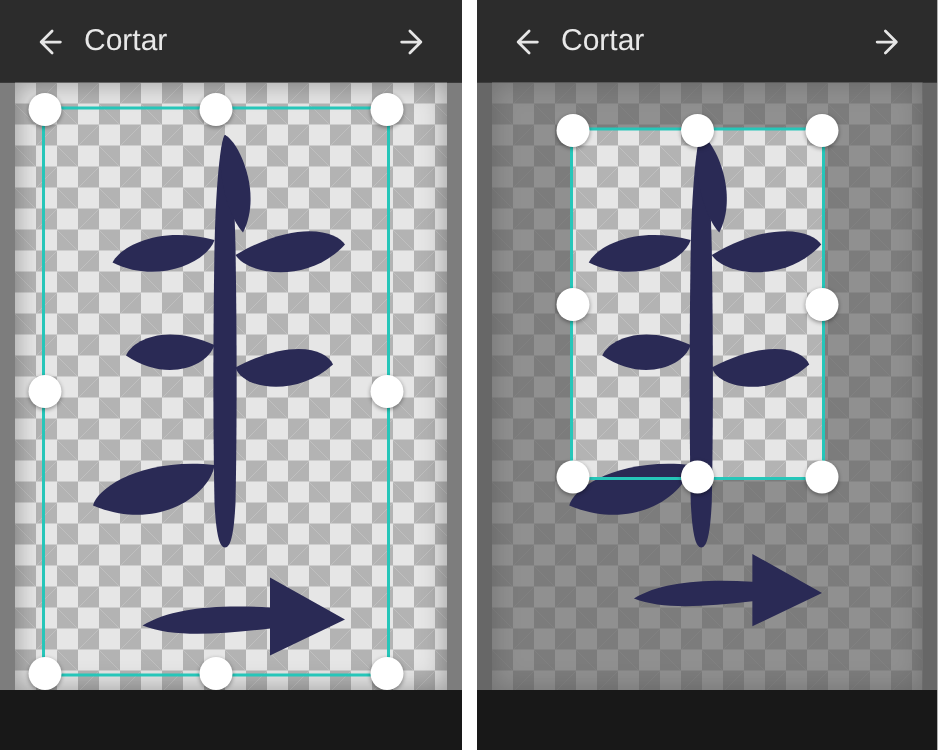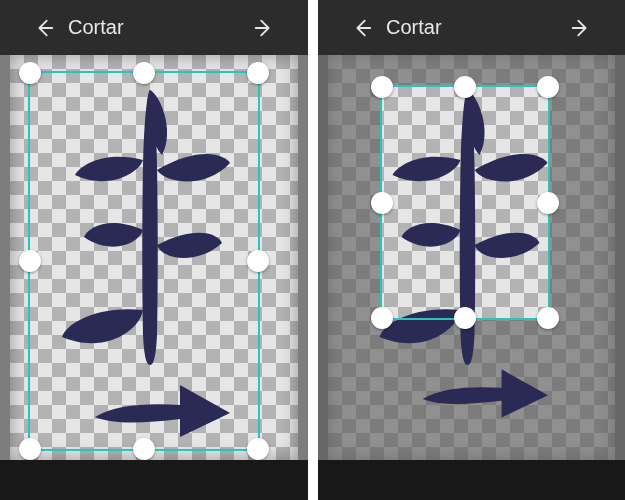--- a/index.html
+++ b/index.html
@@ -5,21 +5,21 @@
   * { box-sizing: border-box; margin: 0; padding: 0; }
   html, body { width: 625px; height: 500px; background: #fff; font-family: -apple-system, "Segoe UI", sans-serif; }
   body { display: flex; }
 
   .panel { position: relative; height: 500px; background: #1a1a1a; overflow: hidden; }
   .panel-left  { width: 308px; margin-right: 10px; }
   .panel-right { width: 307px; }
 
   .topbar {
     position: absolute; top: 0; left: 0; right: 0; height: 55px;
-    background: #2c2c2c; display: flex; align-items: center; padding: 0 28px;
+    background: #2c2c2c; display: flex; align-items: center; padding: 0 16px;
     z-index: 40;
   }
   .topbar .spacer { flex: 1; }
   .title { color: #e8e8e8; font-size: 20px; font-weight: 300; margin-left: 8px; }
   .icon-btn { width: 32px; height: 32px; display: flex; align-items: center; justify-content: center; }
   .arrow-svg { width: 22px; height: 22px; stroke: #e5e5e5; stroke-width: 2; fill: none; stroke-linecap: round; stroke-linejoin: round; }
 
   .bottombar {
     position: absolute; bottom: 0; left: 0; right: 0; height: 40px;
     background: #181818; z-index: 40;

